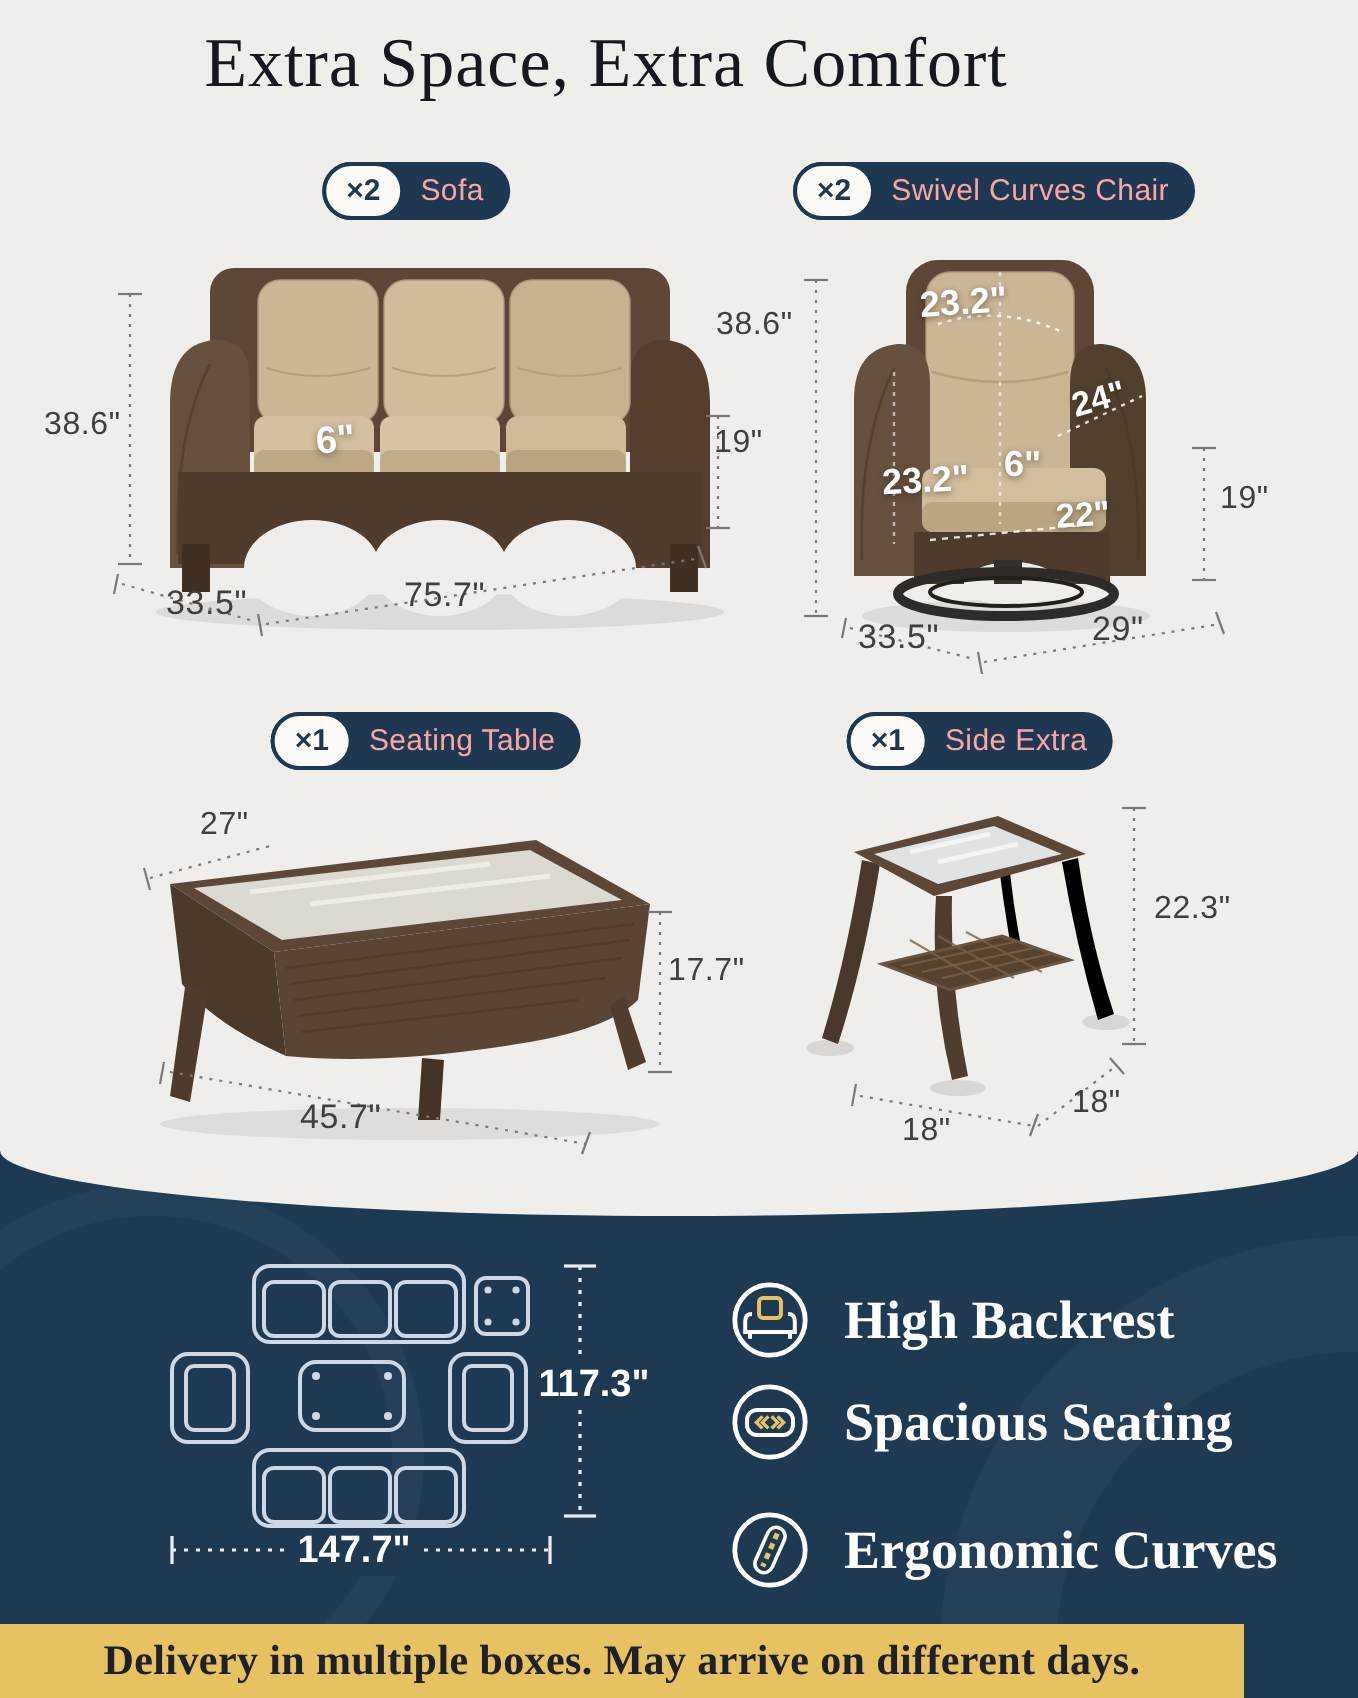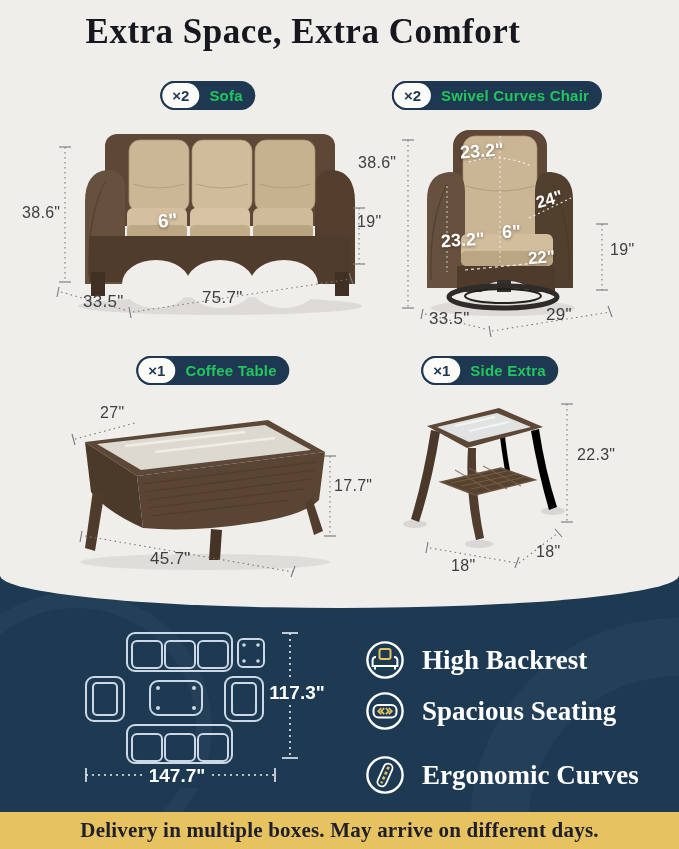--- a/index.html
+++ b/index.html
@@ -7,35 +7,35 @@
         background:#f0eeeb;font-family:"Liberation Sans",sans-serif;}
 
   
   .navy-section{position:absolute;left:0;top:574px;width:679px;height:275px;background:#1e3a53;}
   .light-cap{position:absolute;left:0;top:574px;width:679px;height:34px;background:#f0eeeb;
              border-radius:0 0 52% 52% / 0 0 34px 34px;}
   .deco-ring{position:absolute;border-radius:50%;pointer-events:none;}
   .ring-a{left:-60px;top:592px;width:240px;height:240px;border:16px solid rgba(215,228,240,0.035);}
   .ring-b{left:470px;top:618px;width:300px;height:300px;border:58px solid rgba(215,228,240,0.03);}
 
-  .banner{position:absolute;left:0;top:812px;width:679px;height:37px;background:#e6c260;
+  .banner{position:absolute;left:0;top:812px;width:622px;height:37px;background:#e6c260;
           display:flex;align-items:center;justify-content:center;}
   .banner span{font-family:"Liberation Serif",serif;font-size:21px;font-weight:600;color:#20202b;letter-spacing:.2px;}
 
   
   .title{position:absolute;left:0;top:12px;width:606px;text-align:center;
-         font-family:"Liberation Serif",serif;font-weight:700;font-size:35px;color:#17171f;letter-spacing:.5px;}
+         font-family:"Liberation Serif",serif;font-weight:400;font-size:35px;color:#17171f;letter-spacing:.5px;}
 
   
   .badge{position:absolute;transform:translateX(-50%);display:inline-flex;align-items:center;
          background:#1d3850;border-radius:16px;height:29px;padding-right:13px;white-space:nowrap;}
   .badge .qty{box-sizing:border-box;height:29px;background:#fcfbf8;border:2px solid #1d3850;border-radius:15px;
               display:flex;align-items:center;padding:0 10px;margin-right:8px;
               color:#1d3850;font-weight:bold;font-size:15px;}
-  .badge .lbl{color:#22c55e;font-weight:bold;font-size:15px;letter-spacing:.2px;}
+  .badge .lbl{color:#fca5a5;font-weight:normal;font-size:15px;letter-spacing:.2px;}
 
   
   .dim{position:absolute;font-size:16px;color:#3f3f3f;white-space:nowrap;letter-spacing:.3px;}
   .dimw{position:absolute;font-weight:bold;color:#fff;white-space:nowrap;
         text-shadow:0 1px 3px rgba(45,33,20,.5);}
 
   .prod-svg{position:absolute;}
 
   
   .plan-label{position:absolute;transform:translateX(-50%);background:#1e3a53;padding:1px 5px;
@@ -166,21 +166,21 @@
   <span class="dimw" style="left:536px;top:190px;font-size:17px;transform:rotate(-16deg);">24"</span>
   <span class="dimw" style="left:502px;top:222px;font-size:18px;">6"</span>
   <span class="dimw" style="left:441px;top:230px;font-size:18px;transform:rotate(-3deg);">23.2"</span>
   <span class="dimw" style="left:528px;top:248px;font-size:17px;transform:rotate(-4deg);">22"</span>
   <span class="dim" style="left:610px;top:241px;">19"</span>
   <span class="dim" style="left:429px;top:309px;font-size:17px;">33.5"</span>
   <span class="dim" style="left:546px;top:305px;font-size:17px;">29"</span>
 
   <div class="badge" style="left:213px;top:356px;">
     <span class="qty">×1</span>
-    <span class="lbl">Coffee Table</span>
+    <span class="lbl">Seating Table</span>
   </div>
 
   <svg class="prod-svg" style="left:15px;top:390px;" width="380" height="200" viewBox="0 0 380 200">
     <ellipse cx="190" cy="172" rx="125" ry="8" fill="rgba(60,50,40,0.09)"></ellipse>
 
     <path d="M70,52 L253,30 L310,62 L122,86 Z" fill="#5d4737"></path>
     <path d="M82,54 L250,35 L296,60 L126,80 Z" fill="#dcd9d0"></path>
     <path d="M110,56 L230,42 M140,62 L260,48" stroke="#f4f2ec" stroke-width="2.5" opacity=".8"></path>
 
     <path d="M122,86 L310,62 L304,110 Q290,124 250,131 Q180,143 128,138 Z" fill="#5a4433"></path>

